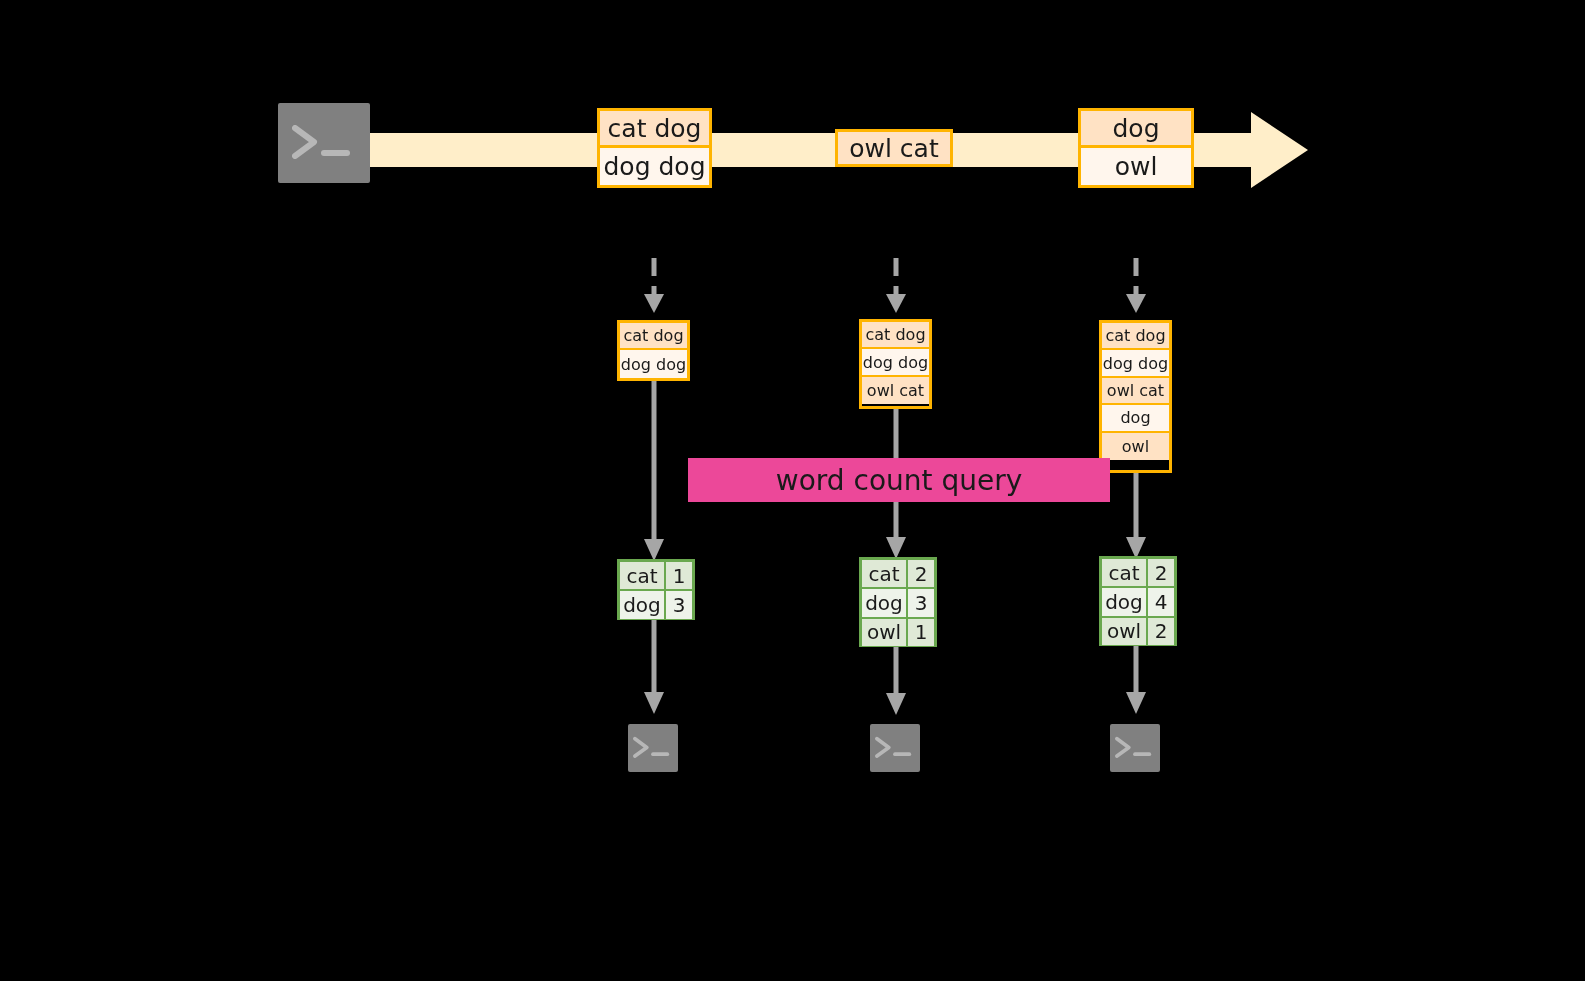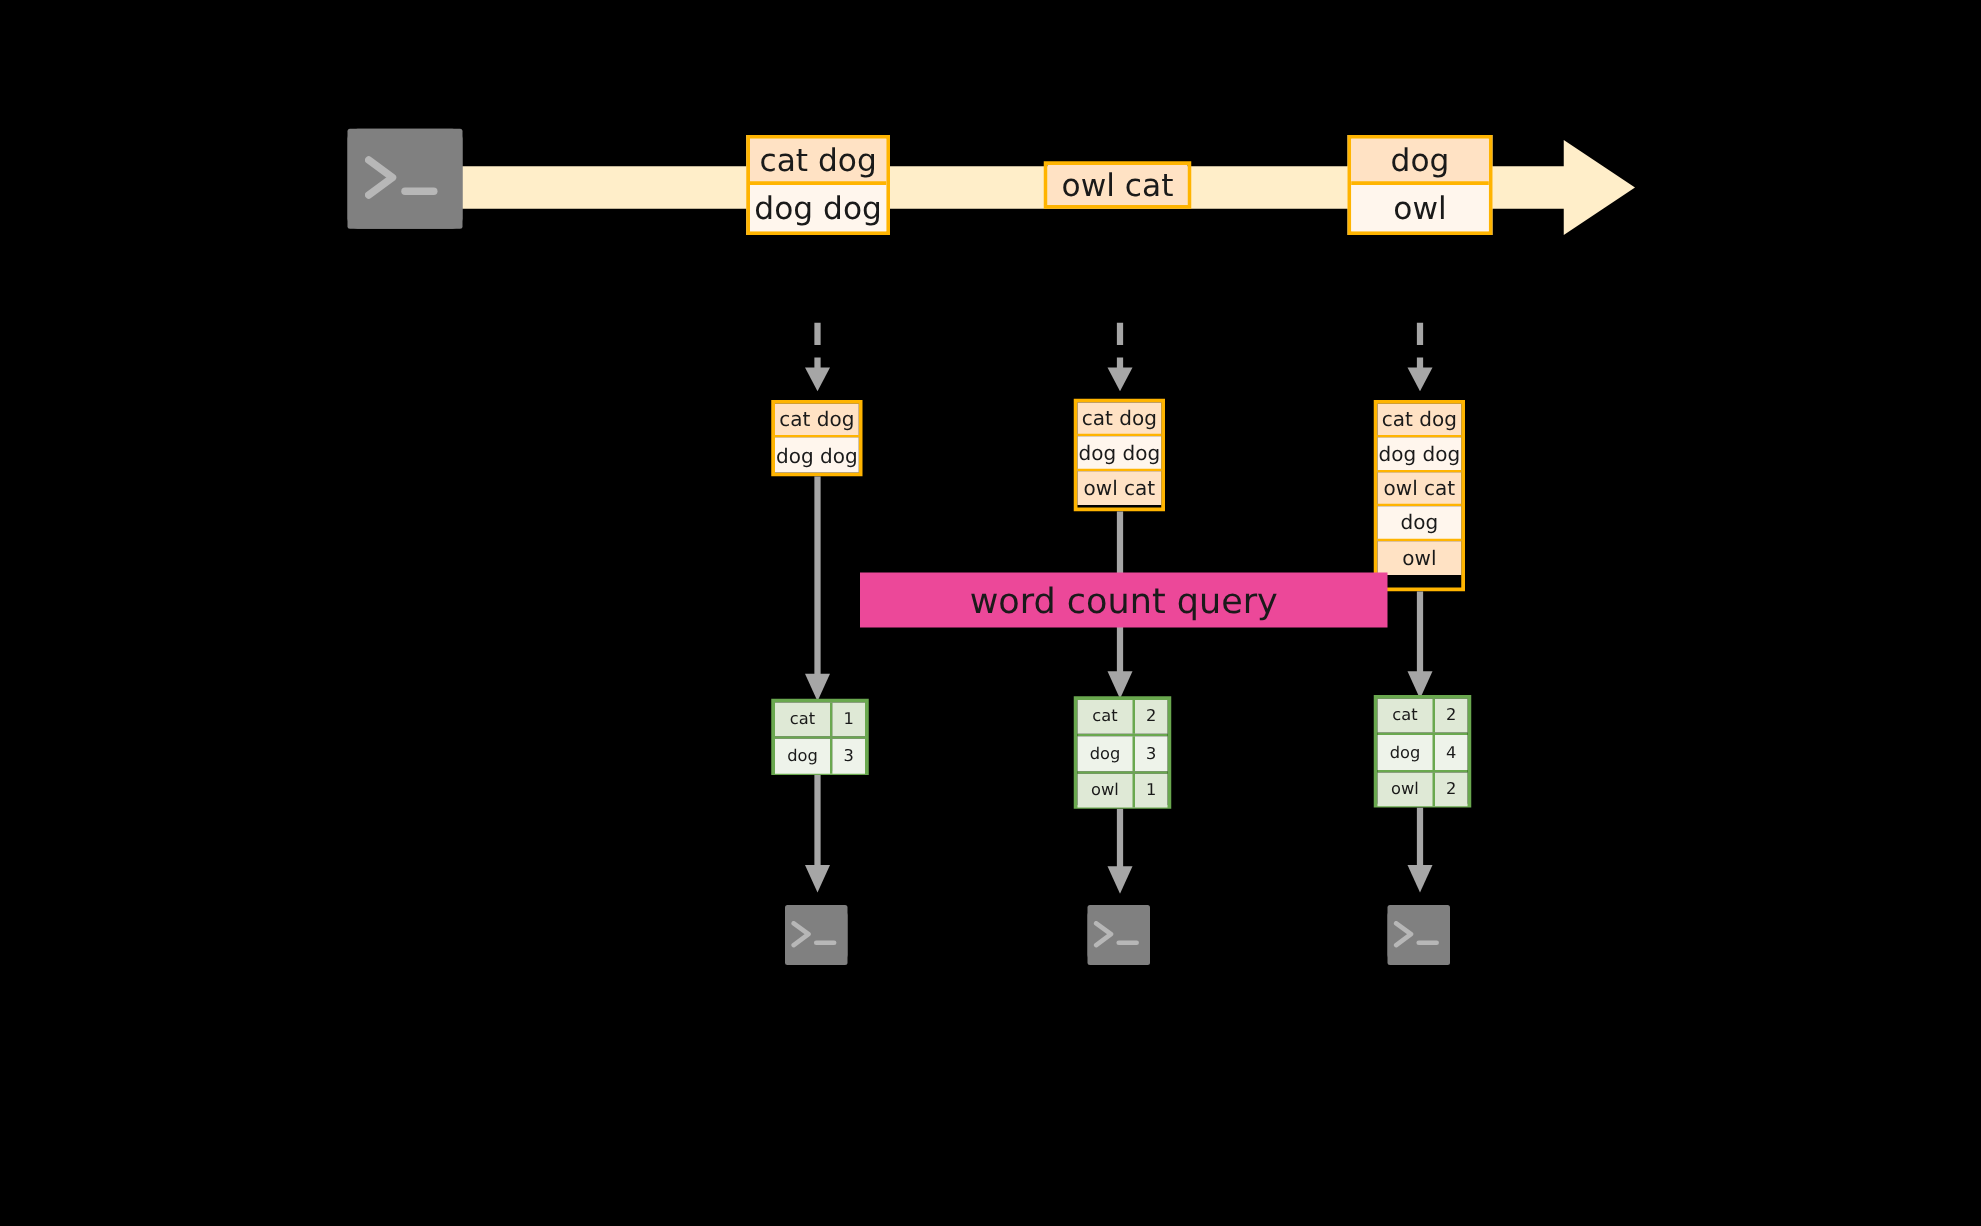--- a/index.html
+++ b/index.html
@@ -72,21 +72,21 @@
   
   .restable{
     position:absolute;box-sizing:border-box;
     border:3px solid #6aa84f;
   }
   .restable .row{display:flex;height:27.4px;border-bottom:2px solid #6aa84f;}
   .restable .row:last-child{border-bottom:none;}
   .restable .k,.restable .v{
     box-sizing:border-box;
     display:flex;align-items:center;justify-content:center;
-    font-size:13px;color:#1a1a1a;
+    font-size:20px;color:#1a1a1a;
   }
   .restable .k{width:46px;border-right:2px solid #6aa84f;}
   .restable .v{width:26px;}
   .restable .row.dark .k,.restable .row.dark .v{background:#dfe9d6;}
   .restable .row.light .k,.restable .row.light .v{background:#eef3ea;}
 
   
   .banner{
     position:absolute;left:688px;top:458px;width:422px;height:44px;
     background:#ec4899;display:flex;align-items:center;justify-content:center;

